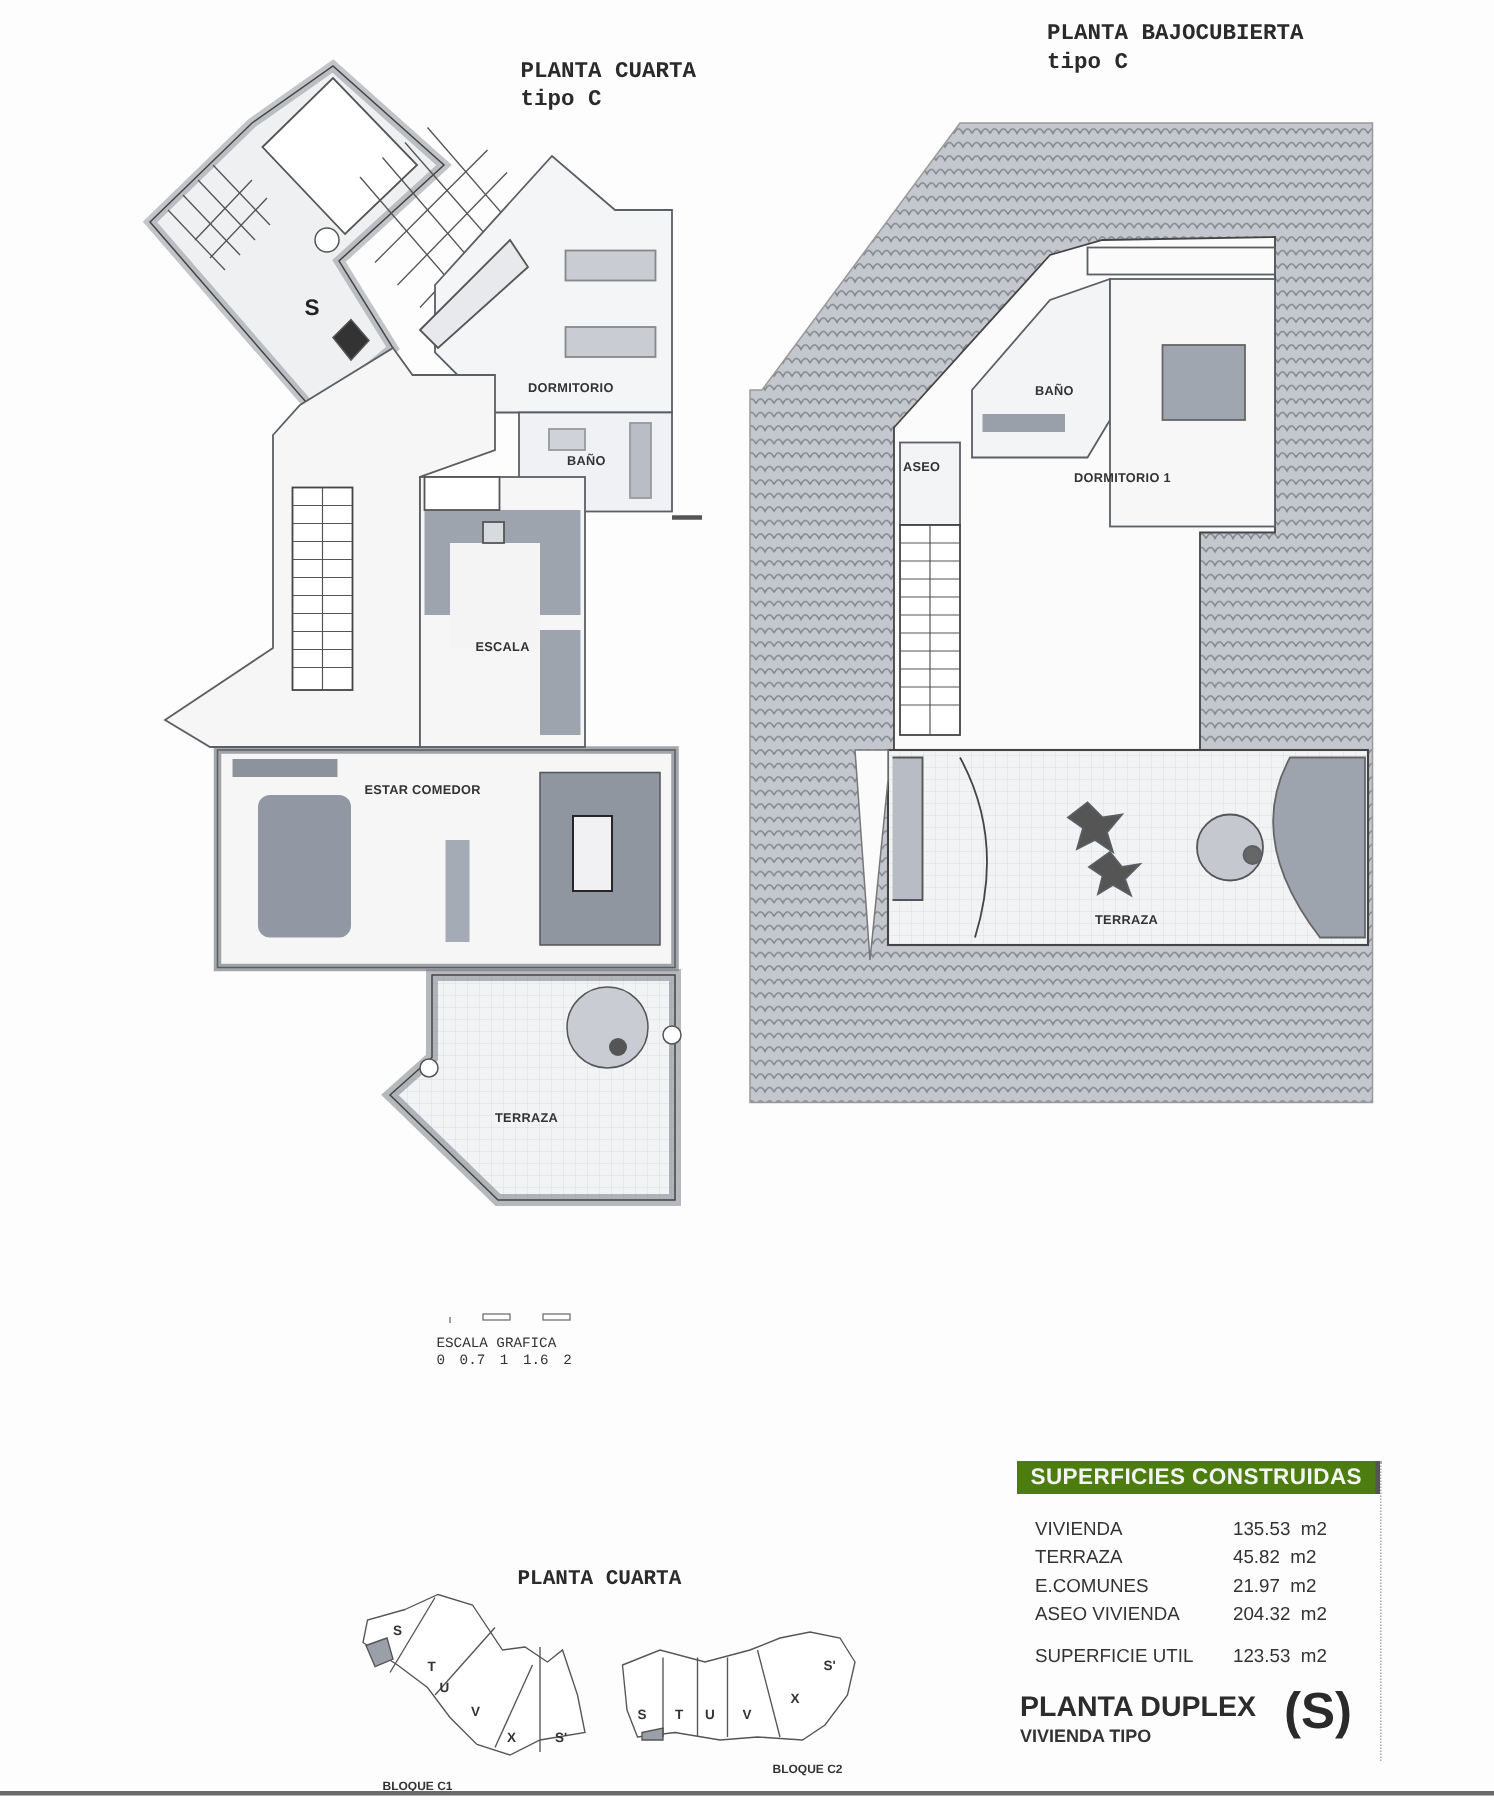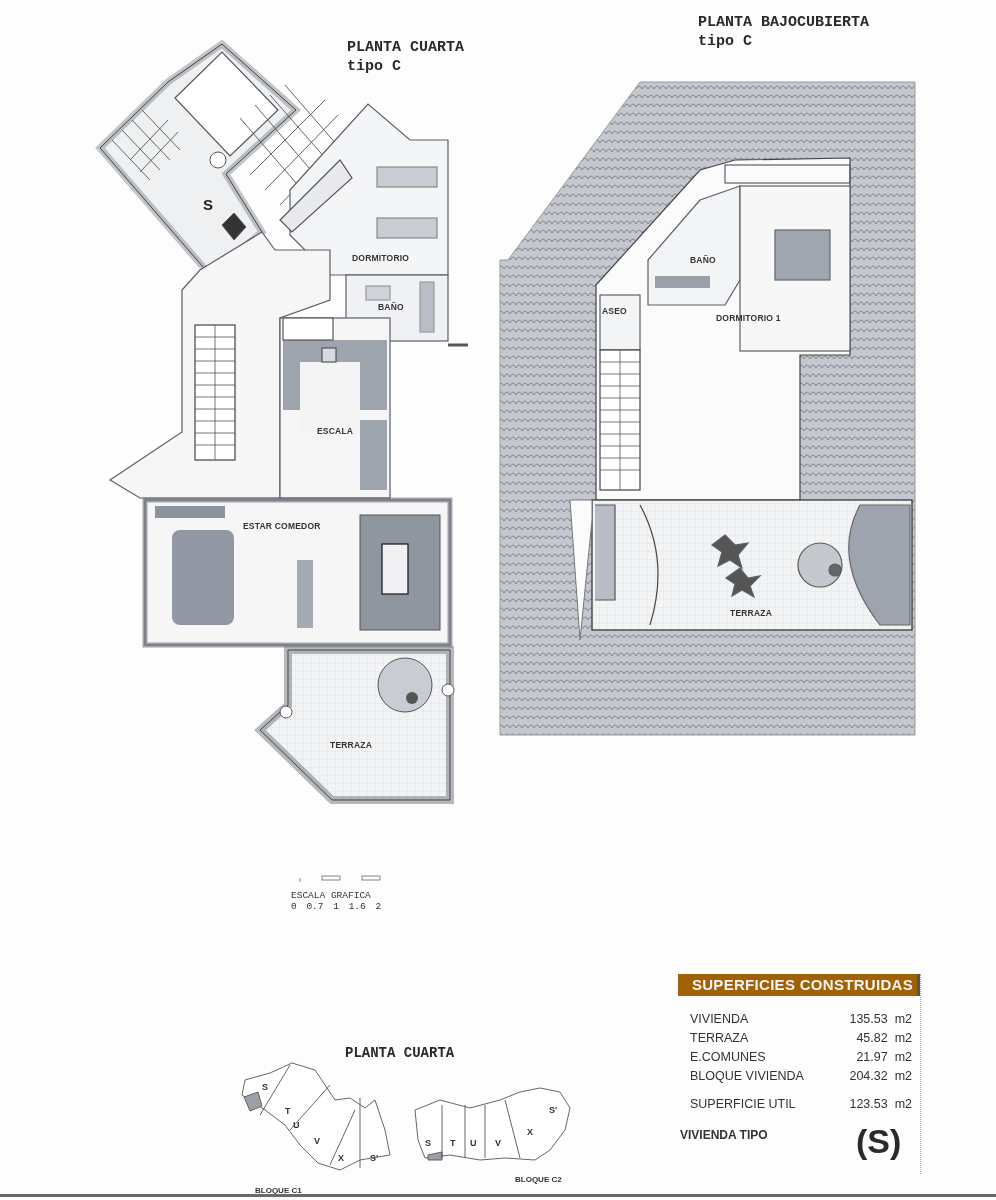--- a/index.html
+++ b/index.html
@@ -4,23 +4,23 @@
 <style>
   html,body{margin:0;padding:0;background:#fdfdfd;}
   body{width:996px;height:1200px;position:relative;overflow:hidden;font-family:"Liberation Sans",sans-serif;color:#222;}
   .abs{position:absolute;font-family:Liberation Mono, monospace;}
   .title{font-weight:bold;font-size:15px;line-height:19px;color:#2a2a2a;}
   .room-label{position:absolute;font-size:8.5px;font-weight:bold;color:#333;letter-spacing:0.2px;white-space:nowrap;}
   svg{position:absolute;left:0;top:0;}
   .scale-title{font-size:9.5px;color:#333;}
   .scale-nums{font-size:9.5px;color:#333;word-spacing:4px;}
   .sup-box{position:absolute;left:678px;top:974px;width:242px;height:200px;border-right:1px dotted #aaa;}
-  .sup-header{background:#a16207;color:#f4f4f4;font-size:15px;font-weight:bold;letter-spacing:0.3px;padding:1px 4px;height:20px;line-height:20px;text-align:right;border-right:3px solid #555;}
+  .sup-header{background:#4d7c0f;color:#f4f4f4;font-size:15px;font-weight:bold;letter-spacing:0.3px;padding:1px 4px;height:20px;line-height:20px;text-align:center;border-right:3px solid #555;}
   .sup-row{display:flex;justify-content:space-between;font-size:12.5px;font-weight:normal;color:#333;height:19px;line-height:19px;padding:0 8px 0 12px;}
-  .sup-row .val{text-align:right;width:90px;}
+  .sup-row .val{width:90px;}
   .sup-gap{height:9px;}
   .duplex{font-size:19px;font-weight:bold;color:#2c2c2c;}
   .tipo{font-size:12px;font-weight:bold;color:#333;}
   .big-s{font-size:34px;font-weight:bold;color:#2a2a2a;}
   .key-title{font-size:14px;font-weight:bold;color:#2a2a2a;}
   .key-label{position:absolute;font-size:8px;font-weight:bold;color:#333;}
   .unit-letter{position:absolute;font-size:9px;font-weight:bold;color:#333;}
   .bottom-rule{position:absolute;left:0;top:1194px;width:996px;height:3px;background:#6a6a6a;}
 </style>
 </head>
@@ -237,27 +237,28 @@
   </div>
   <div class="sup-row">
     <span>TERRAZA</span>
     <span class="val"><span>45.82</span>&nbsp;&nbsp;<span>m2</span></span>
   </div>
   <div class="sup-row">
     <span>E.COMUNES</span>
     <span class="val"><span>21.97</span>&nbsp;&nbsp;<span>m2</span></span>
   </div>
   <div class="sup-row">
-    <span>BLOQUE VIVIENDA</span>
+    <span>ASEO VIVIENDA</span>
     <span class="val"><span>204.32</span>&nbsp;&nbsp;<span>m2</span></span>
   </div>
   <div class="sup-gap"></div>
   <div class="sup-row">
     <span>SUPERFICIE UTIL</span>
     <span class="val"><span>123.53</span>&nbsp;&nbsp;<span>m2</span></span>
   </div>
   <div style="position:relative;height:60px;margin-top:14px;padding-left:2px;">
+    <div class="duplex">PLANTA DUPLEX</div>
     <div class="tipo">VIVIENDA TIPO</div>
     <div class="big-s" style="position:absolute;left:178px;top:-6px;">(S)</div>
   </div>
 </div>
 
 <div class="bottom-rule"></div>
 
 </body></html>

